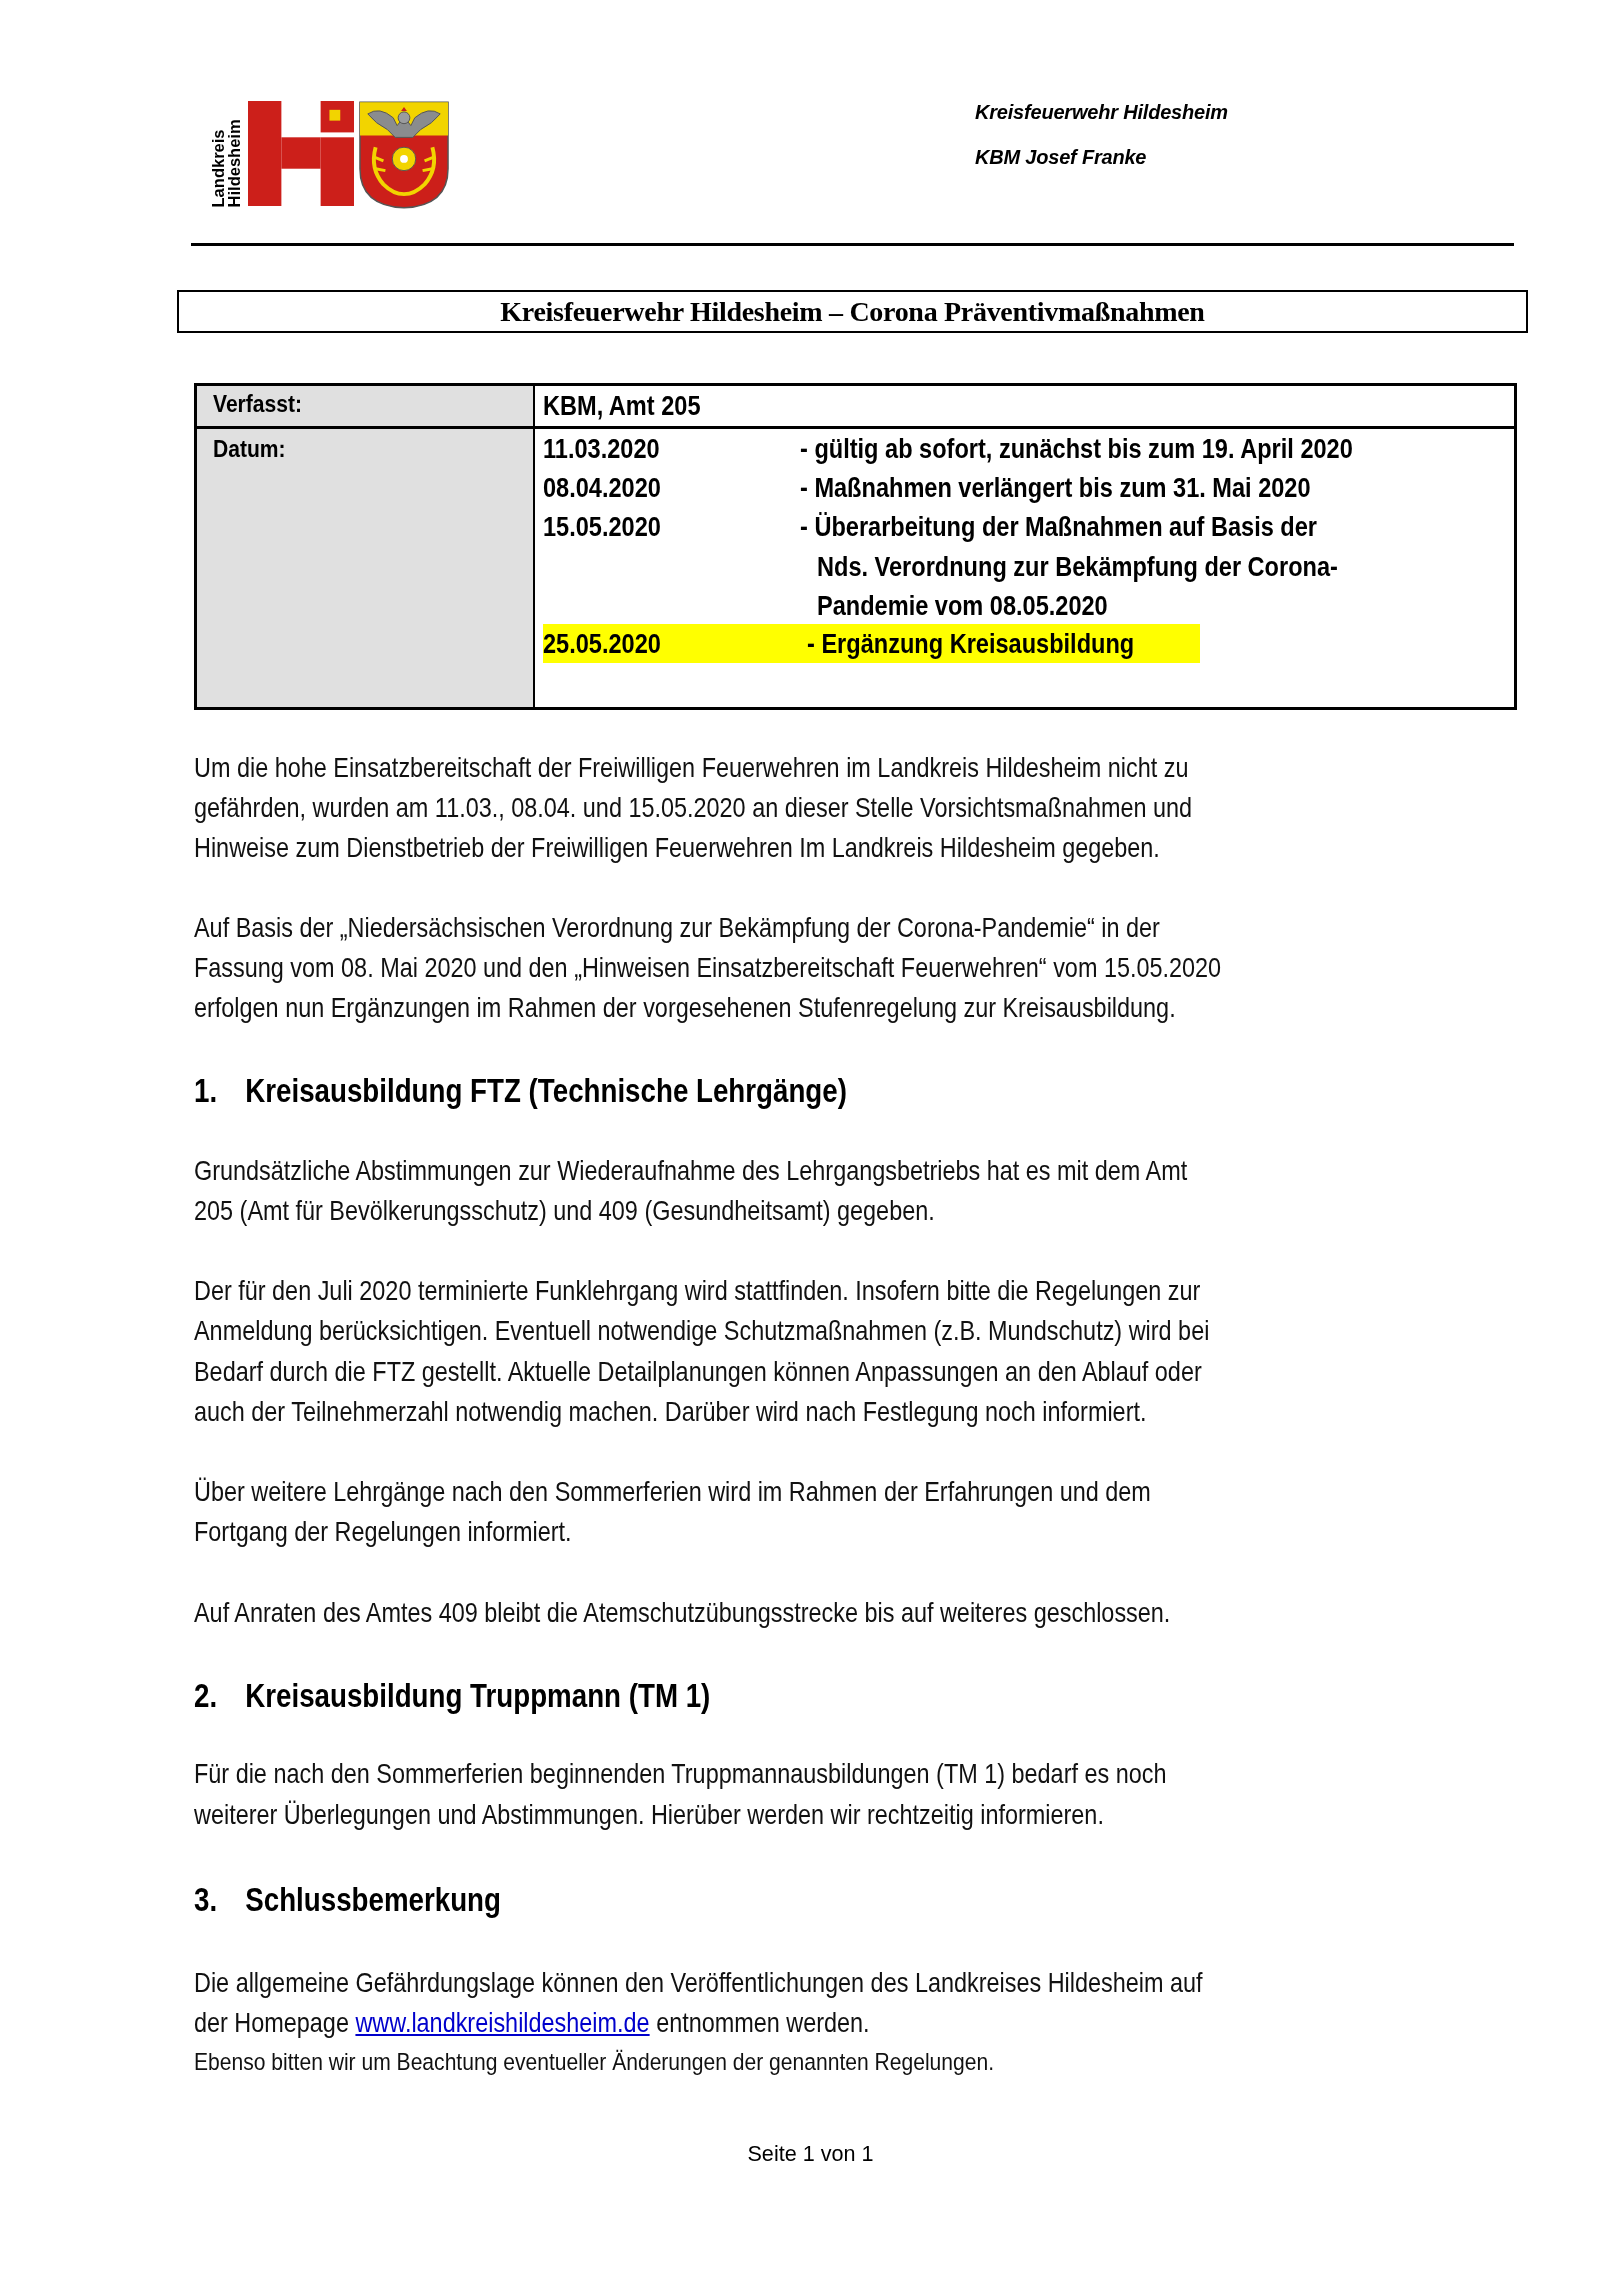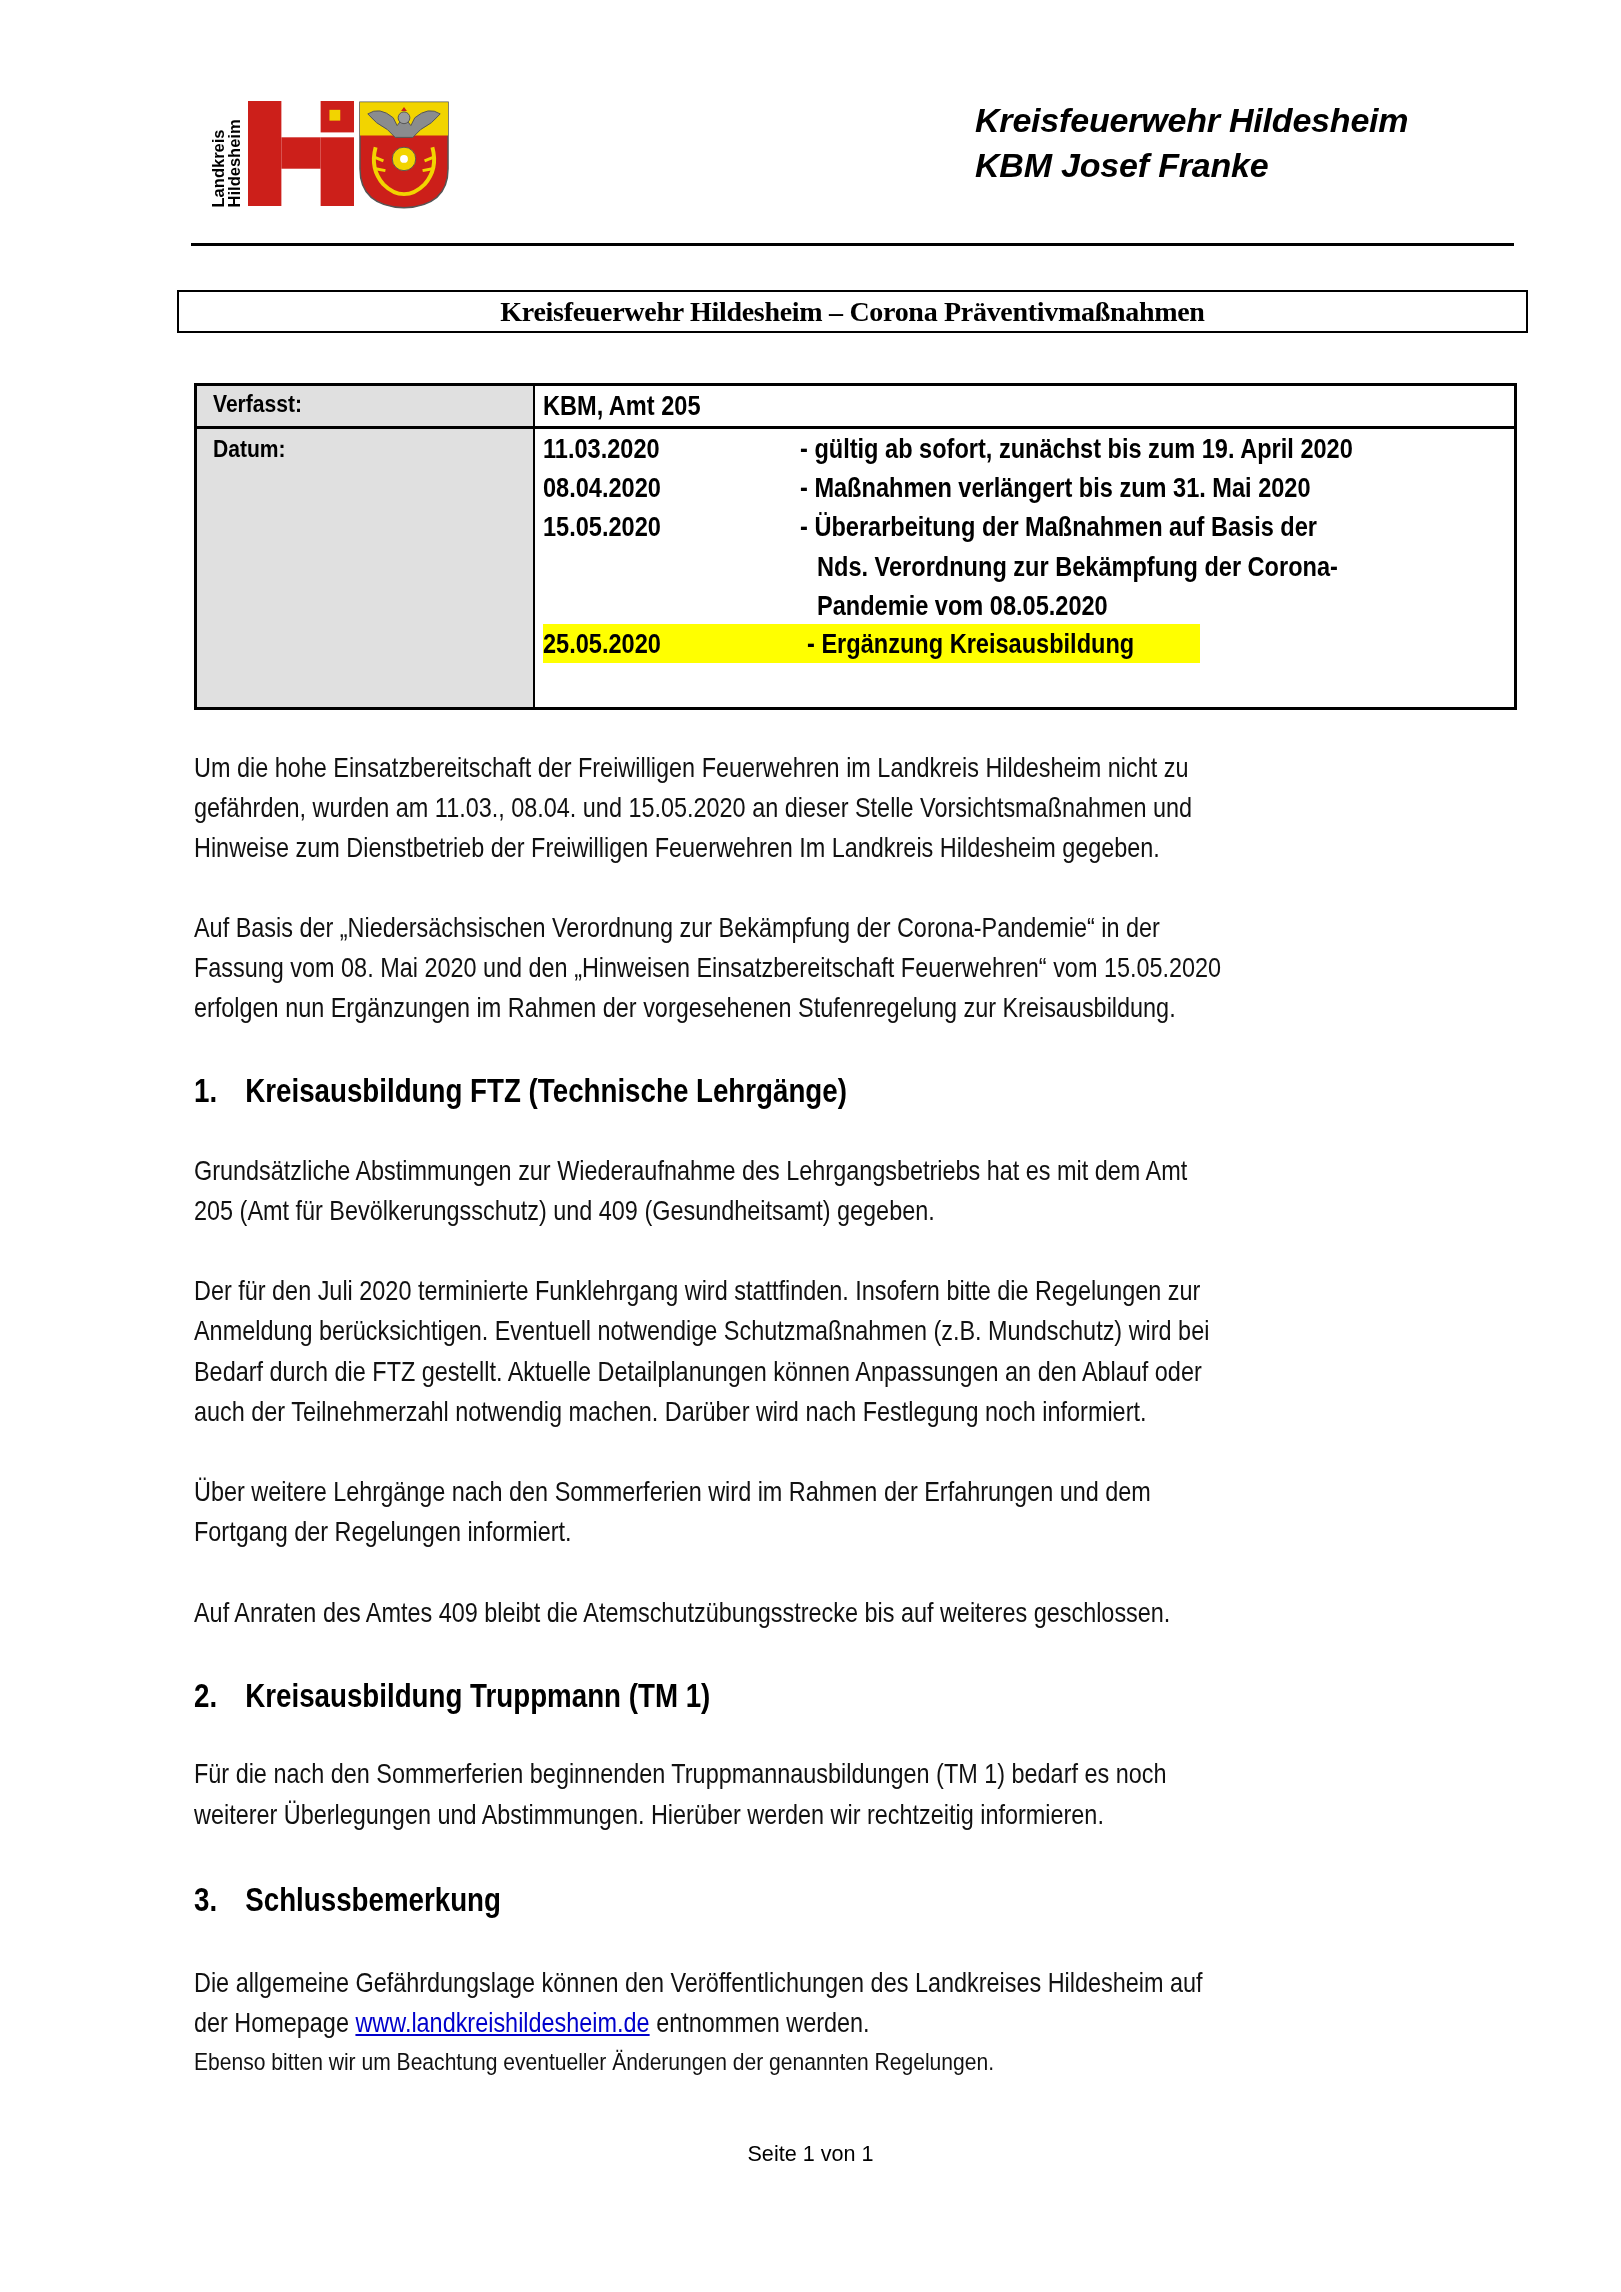--- a/index.html
+++ b/index.html
@@ -5,21 +5,21 @@
   html, body { margin: 0; padding: 0; background: #ffffff; }
   body { width: 1621px; height: 2293px; position: relative; overflow: hidden; color: #000; }
 
   
   .logo-text { position: absolute; left: 208px; top: 100px; width: 35px; height: 108px; }
   .logo-text svg { display: block; }
   .logo-h { position: absolute; left: 248px; top: 101px; width: 106px; height: 105px; }
   .logo-shield { position: absolute; left: 358px; top: 100px; width: 92px; height: 110px; }
 
   
-  .hdr-line { position: absolute; left: 975px; font-family: "Liberation Sans", sans-serif; font-weight: bold; font-style: italic; font-size: 34px; white-space: nowrap; letter-spacing: -0.2px; }
+  .hdr-line { position: absolute; left: 975px; font-family: "Liberation Sans", sans-serif; font-weight: bold; font-style: italic; font-size: 20px; white-space: nowrap; letter-spacing: -0.2px; }
   .hdr-rule { position: absolute; left: 191px; top: 243px; width: 1323px; height: 2.9px; background: #000; }
 
   
   .title-box { position: absolute; left: 177px; top: 290px; width: 1351px; height: 43px; border: 2px solid #000; box-sizing: border-box; display: flex; align-items: center; justify-content: center; }
   .title-text { font-family: Liberation Serif, serif; font-weight: bold; font-size: 28px; white-space: nowrap; letter-spacing: -0.3px; }
 
   
   .info-table { position: absolute; left: 194px; top: 383px; width: 1323px; height: 327px; border: 3.9px solid #000; box-sizing: border-box; }
   .info-col-label { position: absolute; left: 0; top: 0; width: 338px; height: 100%; background: #e0e0e0; border-right: 2px solid #000; box-sizing: border-box; }
   .info-row-div { position: absolute; left: 0; top: 40px; width: 100%; height: 2.9px; background: #000; }

